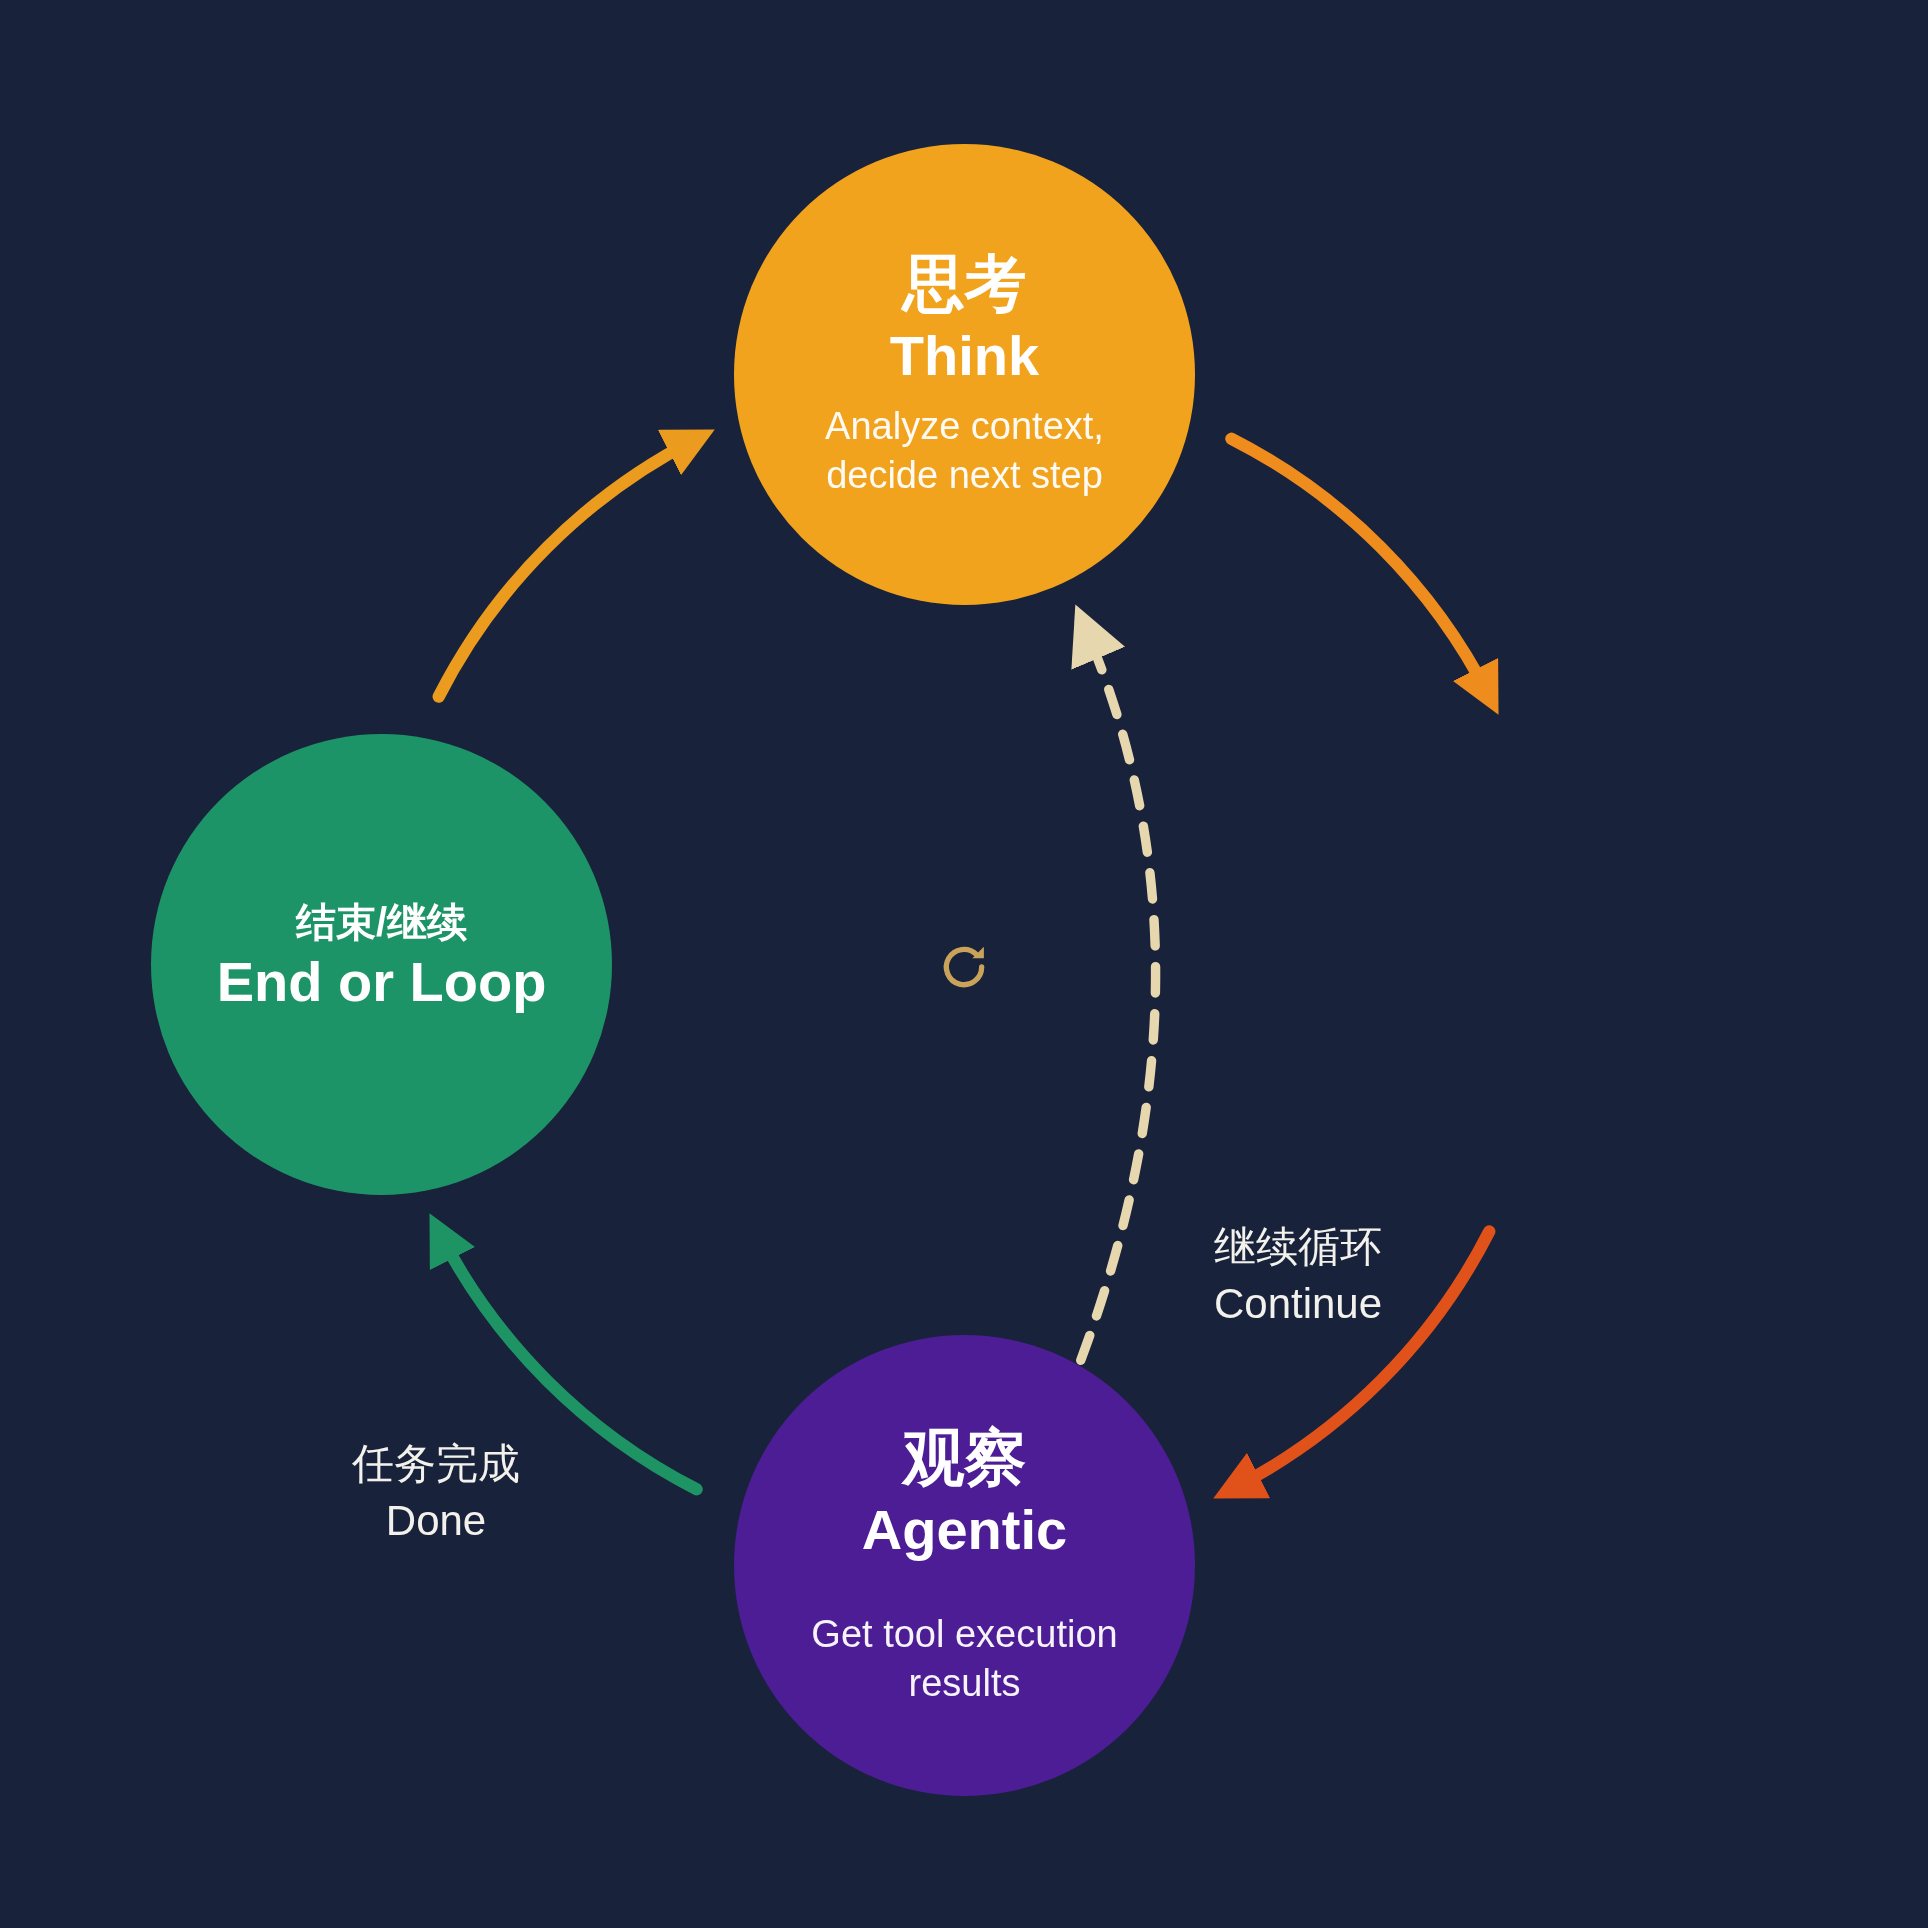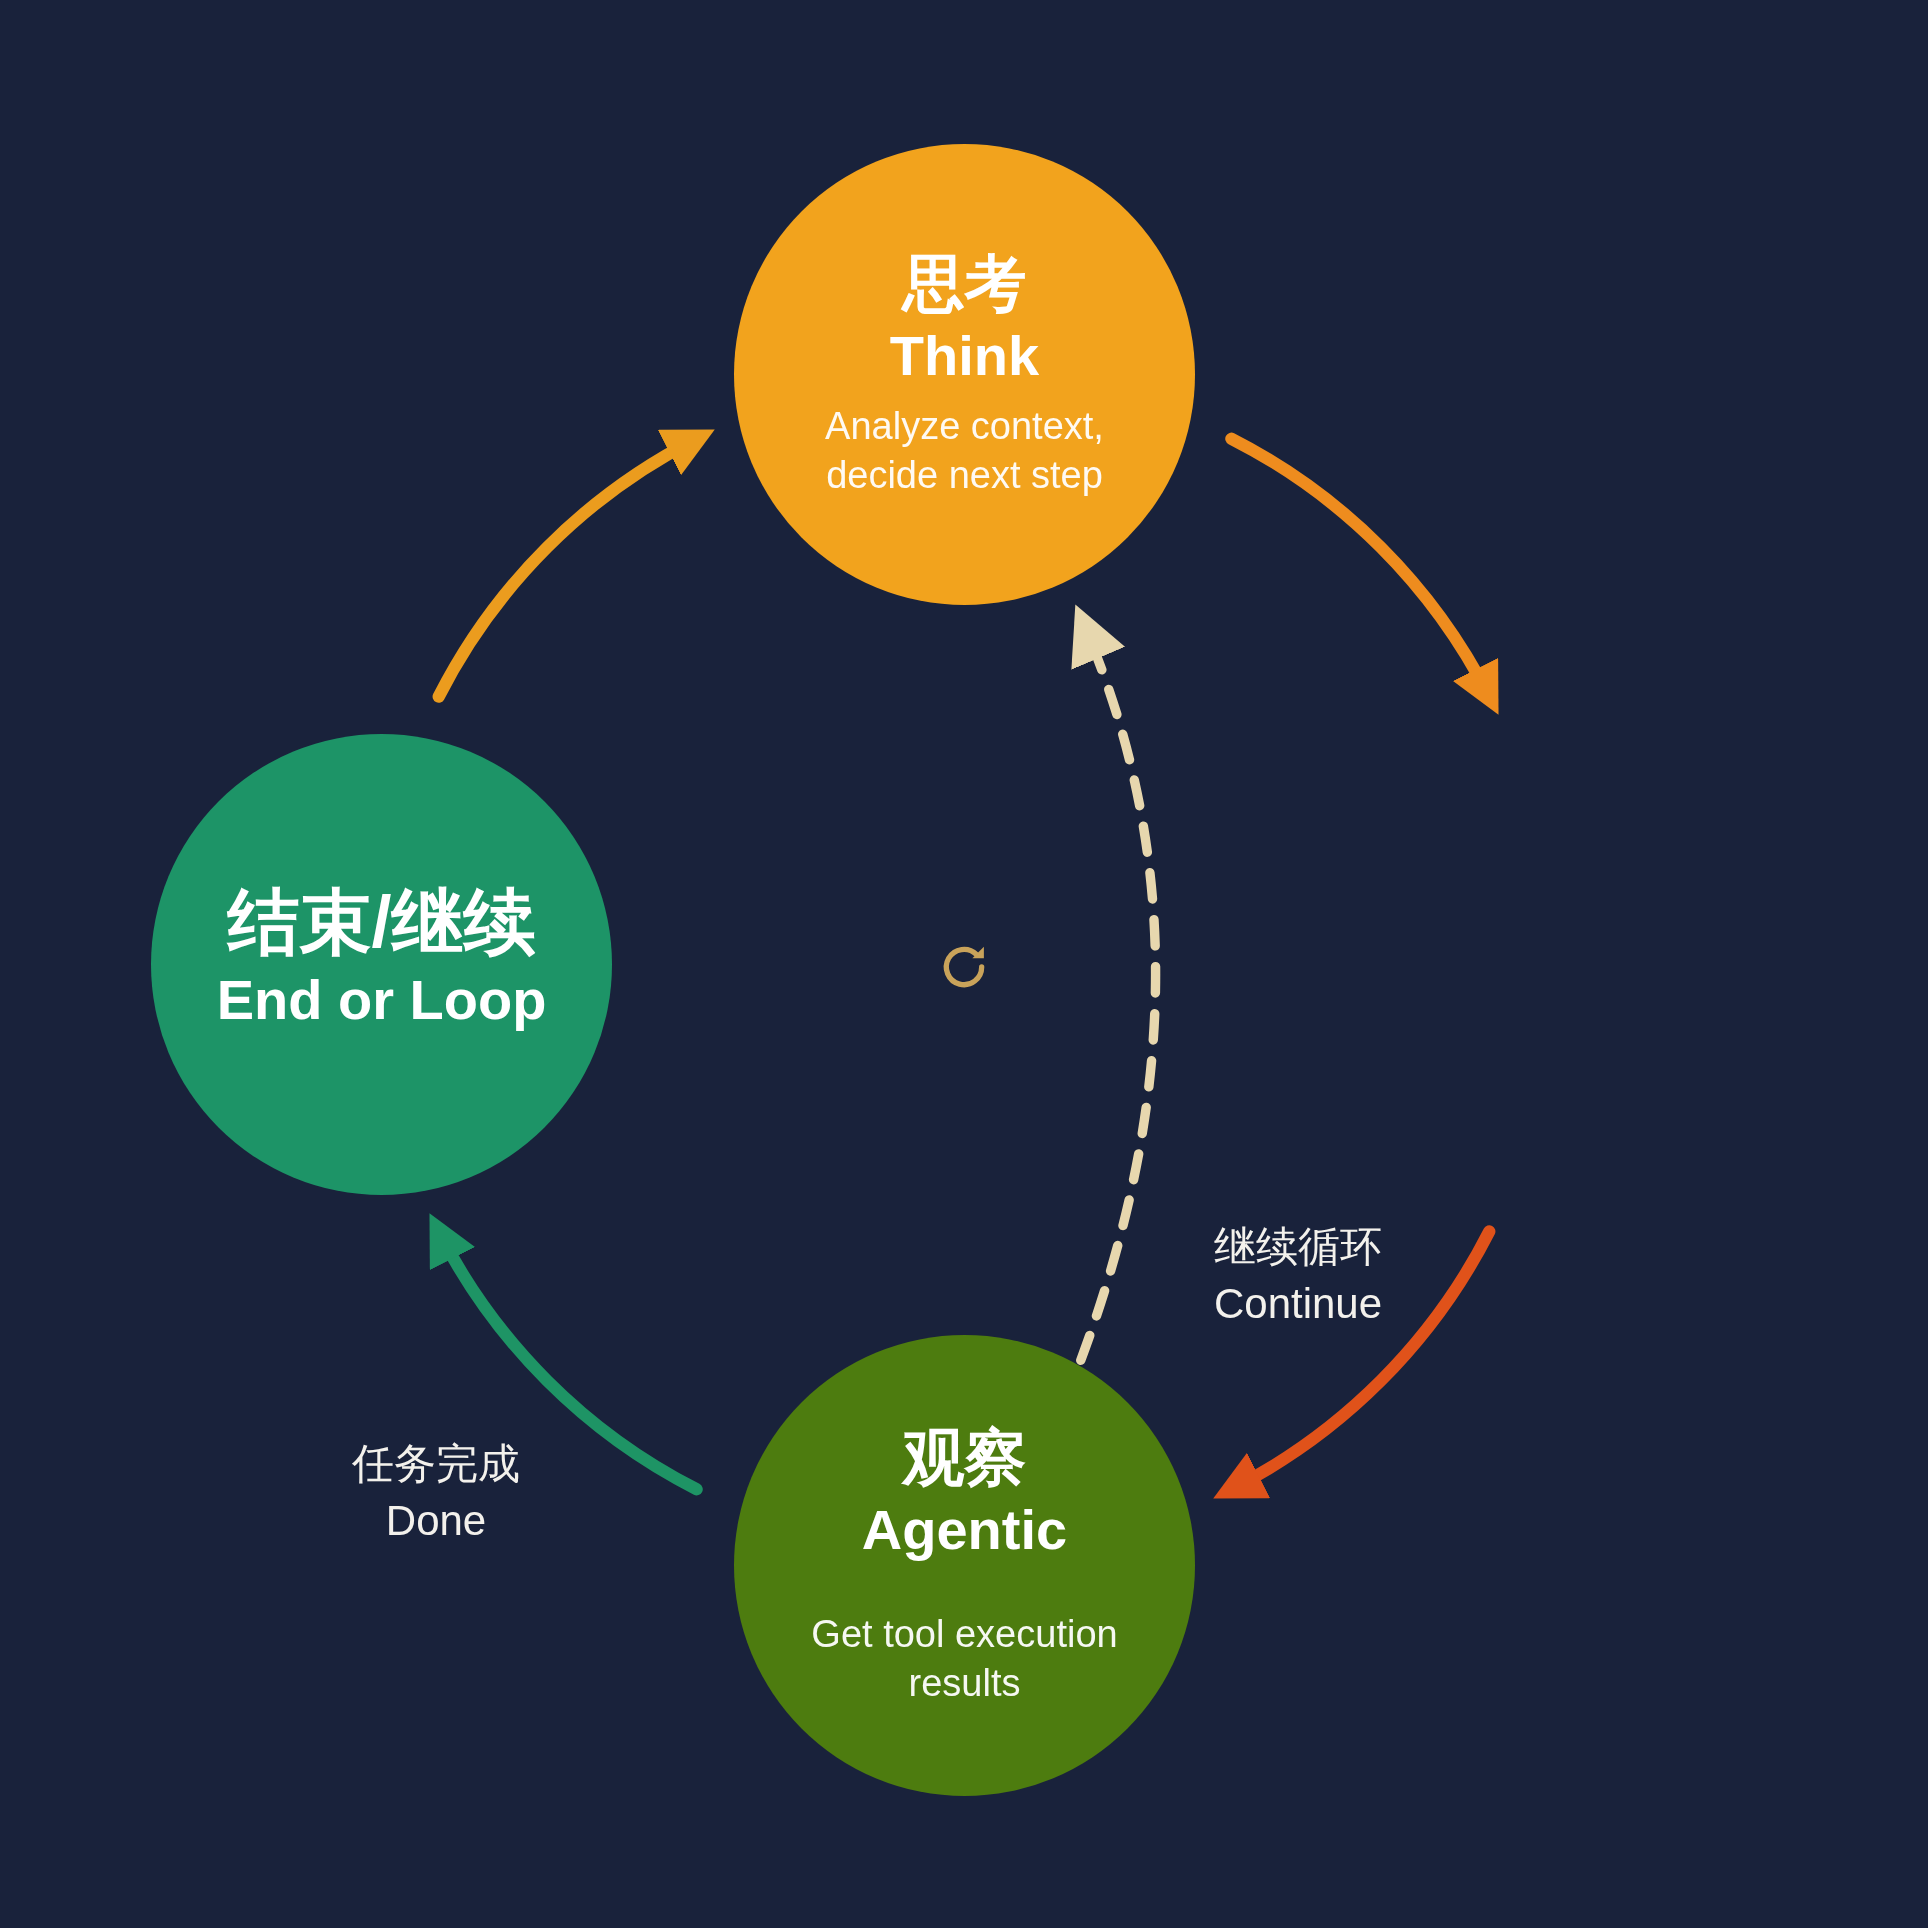--- a/index.html
+++ b/index.html
@@ -55,21 +55,21 @@
     margin-bottom: 15px;
   }
   .node .desc {
     font-size: 38px;
     line-height: 1.3;
     color: rgba(255,255,255,0.95);
   }
   .node.think .desc   { max-width: 395px; }
   .node.act .desc     { max-width: 339px; }
   .node.observe .desc { max-width: 367px; margin-top: 34px; }
-  .node.endloop .zh   { font-size: 72px; }
+  .node.endloop .zh   { font-size: 40px; }
   .node.endloop .en   { font-size: 56px; margin-bottom: 18px; }
   .node.endloop .desc { font-size: 34px; line-height: 1.35; }
   .center-label {
     position: absolute;
     left: 964px;
     top: 967px;
     transform: translate(-50%, -50%);
     display: flex;
     align-items: center;
     gap: 19px;
@@ -124,21 +124,21 @@
     <path d="M 1148 1445 Q 1305 1024 1152 665" fill="none" stroke-width="10" stroke-linecap="round" stroke-dasharray="28 22" marker-end="url(#mContinue)" stroke="#e7d7ae"></path>
   </svg>
 
   <div class="node think" style="background-color: rgb(242, 163, 29);">
     <div class="zh">思考</div>
     <div class="en">Think</div>
     <div class="desc">Analyze context, decide next step</div>
   </div>
 
 
-  <div class="node observe" style="background-color: #4d7c0f;">
+  <div class="node observe" style="background-color: #4c1d95;">
     <div class="zh">观察</div>
     <div class="en">Agentic</div>
     <div class="desc">Get tool execution results</div>
   </div>
 
   <div class="node endloop" style="background-color: rgb(29, 148, 103);">
     <div class="zh">结束/继续</div>
     <div class="en">End or Loop</div>
   </div>
 

